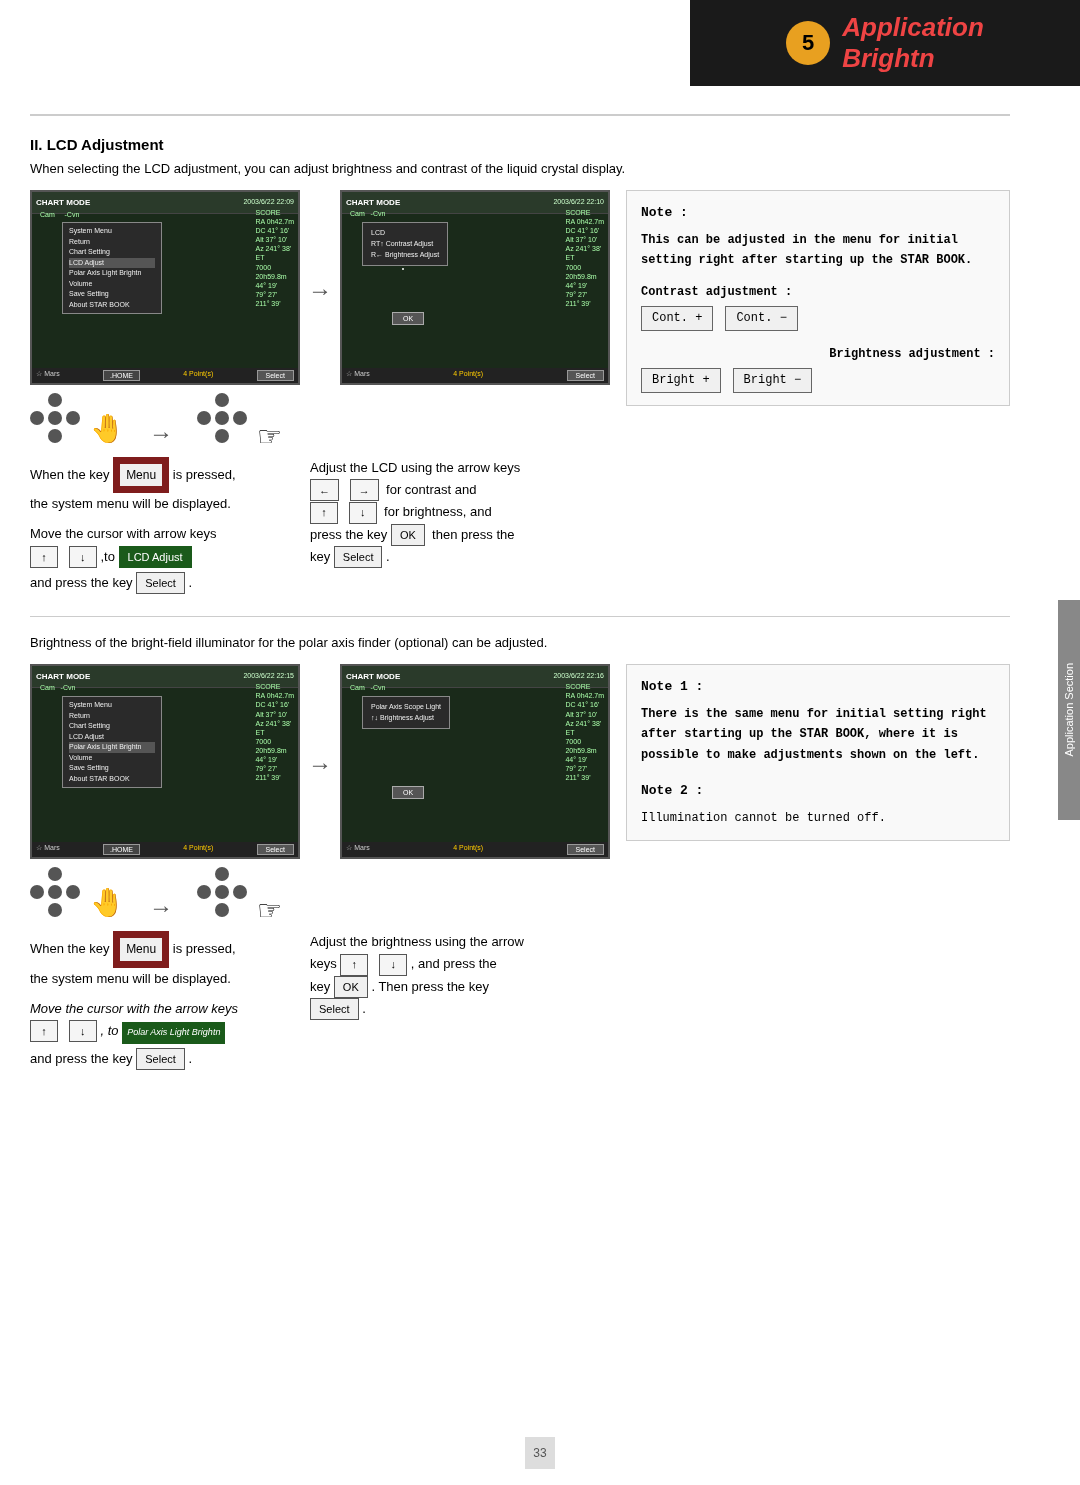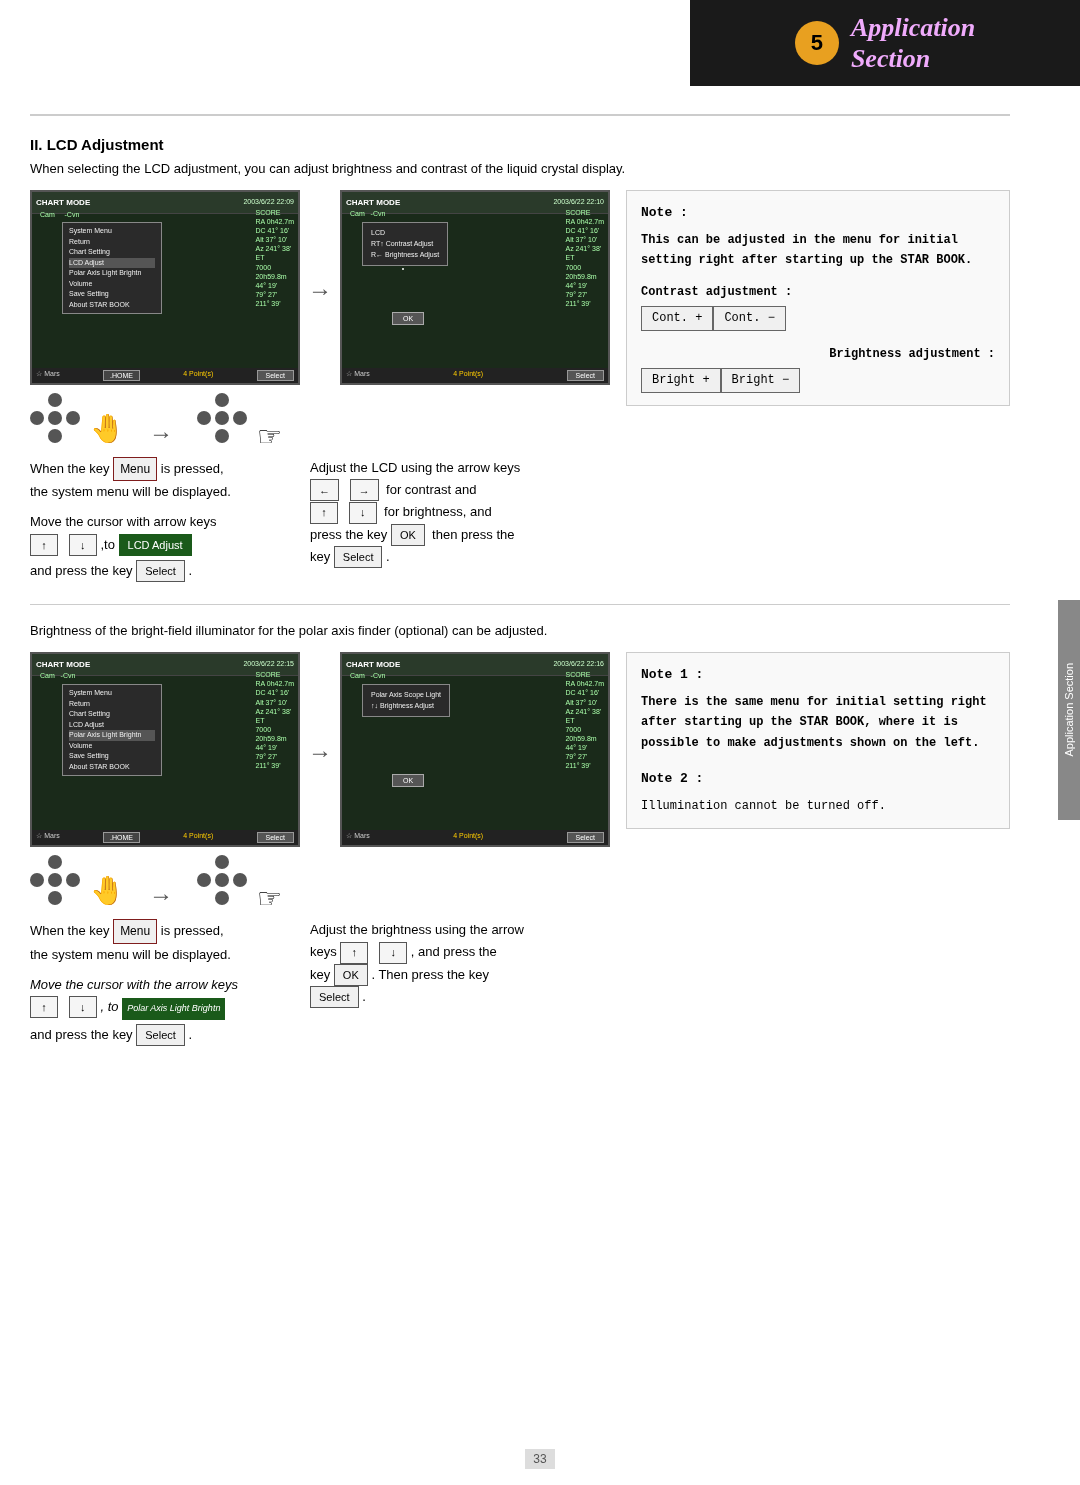--- a/index.html
+++ b/index.html
@@ -26,26 +26,25 @@
     }
     .header-circle {
       width: 44px; height: 44px;
       background: #e8a020;
       border-radius: 50%;
       display: flex; align-items: center; justify-content: center;
       font-size: 22px; font-weight: bold; color: #000;
       flex-shrink: 0;
     }
     .header-text {
-      color: #f0abfc;
+      color: #ef4444;
       font-size: 26px;
       font-weight: bold;
       line-height: 1.2;
       font-style: italic;
-      font-family: Liberation Serif, serif;
     }
 
     
     .side-tab {
       position: absolute;
       right: 0;
       top: 600px;
       width: 22px;
       height: 220px;
       background: #888;
@@ -284,36 +283,37 @@
       font-size: 13px;
       margin-bottom: 6px;
     }
     .note-box .adj-label {
       font-weight: bold;
       margin-top: 12px;
       margin-bottom: 4px;
     }
     .adj-row {
       display: flex;
+      gap: 12px;
     }
     .adj-btn {
       border: 1px solid #666;
       background: #f0f0f0;
       padding: 2px 10px;
       font-size: 12px;
     }
 
     
     .text-block {
       font-size: 13px;
       line-height: 1.7;
       margin-bottom: 4px;
     }
     .text-block .inline-key {
-      border: 1px solid #7f1d1d;
+      border: 7px solid #7f1d1d;
       background: #f0f0f0;
       padding: 1px 6px;
       font-size: 12px;
       display: inline-block;
     }
 
     
     .section-divider {
       border-top: 1px solid #ccc;
       margin: 18px 0;
@@ -321,32 +321,32 @@
 
     
     .page-number {
       position: absolute;
       bottom: 16px;
       left: 50%;
       transform: translateX(-50%);
       font-size: 12px;
       color: #555;
       background: #ddd;
-      width: 30px; height: 20px;
+      width: 30px; height: 32px;
       display: flex; align-items: center; justify-content: center;
     }
   </style>
 </head>
 <body>
 
 <div class="header">
   <div class="header-circle">5</div>
   <div class="header-text">
     <div>Application</div>
-    <div>Section</div>
+    <div>Brightn</div>
   </div>
 </div>
 
 <div class="side-tab">
   <span class="side-tab-text">Application Section</span>
 </div>
 
 <div class="main-content">
 
   <div style="height:8px;"></div>

